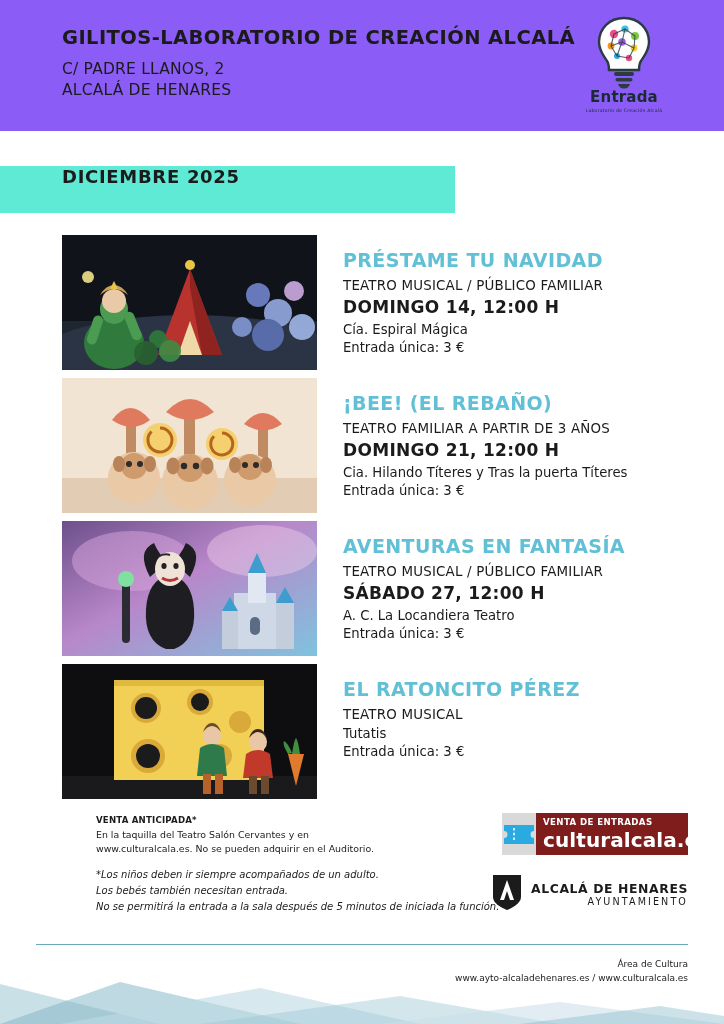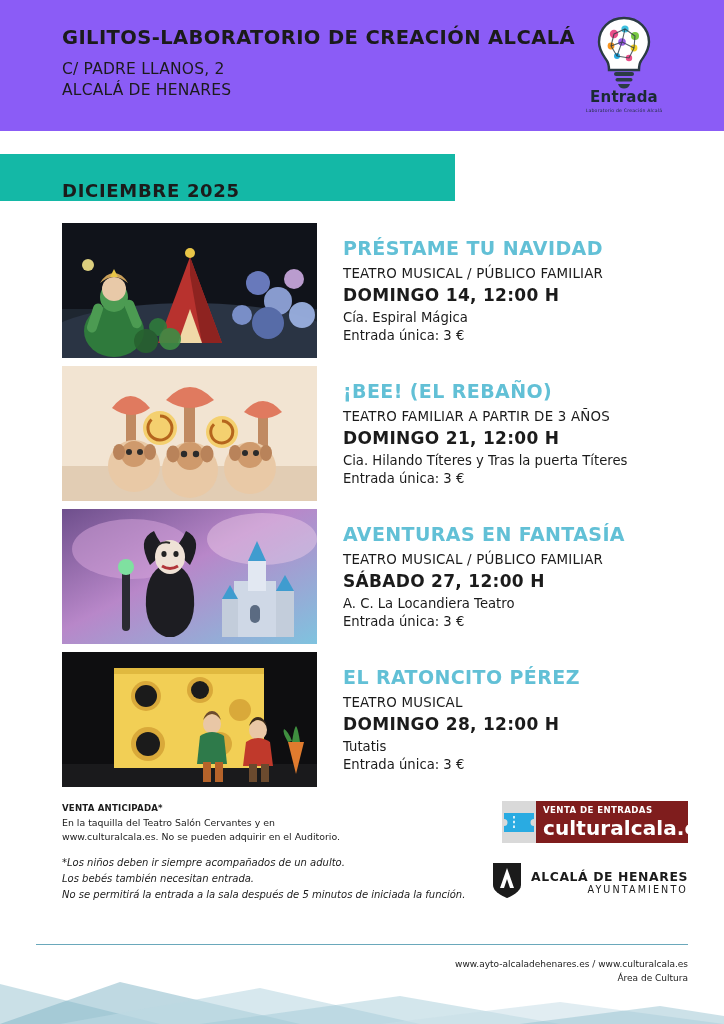--- a/index.html
+++ b/index.html
@@ -56,23 +56,23 @@
     font-size: 4.6px;
     color: #1b2b33;
     letter-spacing: .2px;
     margin-top: 2px;
   }
 
   
   .month-bar {
     position: relative;
     width: 455px; height: 47px;
-    background: #14b8a6;
-    margin-top: 23px;
-    display: flex; align-items: flex-end;
+    background: #5eead4;
+    margin-top: 35px;
+    display: flex; align-items: flex-start;
   }
   .month-bar .label {
     margin-left: 62px;
     font-family: "DejaVu Sans", sans-serif;
     font-weight: bold;
     font-size: 18px;
     letter-spacing: 0.7px;
     color: #1b1b1b;
   }
 
@@ -124,21 +124,21 @@
     margin-bottom: 3px;
   }
   .ev-price {
     font-family: "DejaVu Sans", sans-serif;
     font-size: 13.2px;
     color: #1b1b1b;
   }
 
   
   .notes {
-    padding-left: 62px;
+    padding-left: 96px;
     margin-top: 16px;
     position: relative;
   }
   .notes-strong {
     font-family: "DejaVu Sans", sans-serif;
     font-weight: bold;
     font-size: 8.6px;
     color: #1b1b1b;
     letter-spacing: .2px;
     margin-bottom: 3px;
@@ -461,21 +461,20 @@
         <g>
           <path d="M226 90 l8 32 l8 -32z" fill="#e07b2e"></path>
           <path d="M230 90 q2 -14 4 -16 q2 2 4 16z" fill="#3f8f3f"></path>
           <path d="M226 90 q-6 -10 -4 -13 q4 2 8 12z" fill="#3f8f3f"></path>
         </g>
       </svg>
     </div>
     <div class="info">
       <div class="ev-title">EL RATONCITO PÉREZ</div>
       <div class="ev-genre">TEATRO MUSICAL</div>
-      <div class="ev-date">DOMINGO 28, 12:00 H</div>
       <div class="ev-company">Tutatis</div>
       <div class="ev-price">Entrada única: 3 €</div>
     </div>
   </div>
 
 </div>
 
 <div class="notes">
   <div class="notes-strong">VENTA ANTICIPADA*</div>
   <div class="notes-line">En la taquilla del Teatro Salón Cervantes y en</div>
@@ -517,16 +516,16 @@
     <rect x="0" y="0" width="724" height="80" fill="#ffffff"></rect>
     <polygon points="0,80 0,40 160,80" fill="#9ec7d4" opacity=".55"></polygon>
     <polygon points="0,80 120,38 300,80" fill="#7fb3c6" opacity=".5"></polygon>
     <polygon points="60,80 260,44 420,80" fill="#bcd9e3" opacity=".6"></polygon>
     <polygon points="200,80 400,52 560,80" fill="#9ec7d4" opacity=".45"></polygon>
     <polygon points="380,80 560,58 724,80" fill="#c8dfe8" opacity=".55"></polygon>
     <polygon points="520,80 660,62 724,72 724,80" fill="#8fbccd" opacity=".45"></polygon>
   </svg>
   <div class="bottom-rule"></div>
   <div class="bottom-urls">
+    <div>Área de Cultura</div>
     <div>www.ayto-alcaladehenares.es / www.culturalcala.es</div>
-    <div>Área de Cultura</div>
   </div>
 </div>
 
 </body></html>

